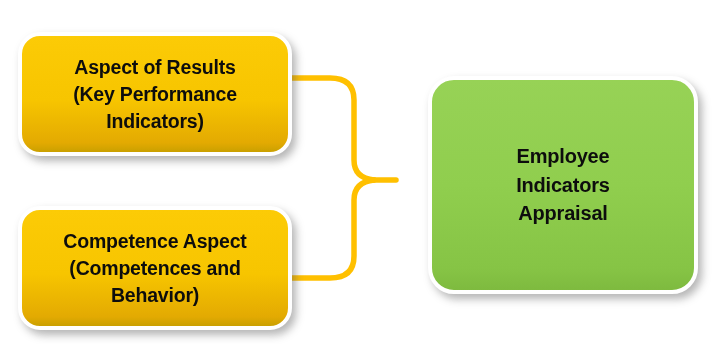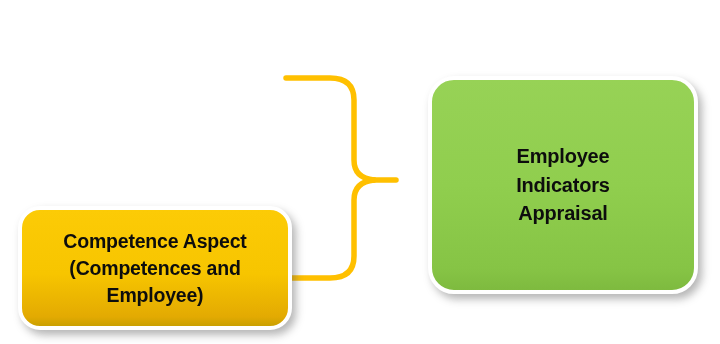--- a/index.html
+++ b/index.html
@@ -91,25 +91,30 @@
     <g fill="none" stroke="#FFC000" stroke-width="5.5" stroke-linecap="round" stroke-linejoin="round">
 
       <path d="M 6 18 L 50 18 Q 74 18 74 40 L 74 100 Q 74 118 94 120"></path>
 
       <path d="M 6 218 L 50 218 Q 74 218 74 196 L 74 140 Q 74 122 94 120"></path>
 
       <path d="M 88 120 L 116 120"></path>
     </g>
   </svg>
 
+  <div class="node node-yellow" id="box-results">
+    <span class="node-label">Aspect of Results
+(Key Performance
+Indicators)</span>
+  </div>
 
   <div class="node node-yellow" id="box-competence">
     <span class="node-label">Competence Aspect
 (Competences and
-Employee)</span>
+Behavior)</span>
   </div>
 
   <div class="node" id="box-appraisal">
     <span class="node-label">Employee
 Indicators
 Appraisal</span>
   </div>
 
 </div>
 

